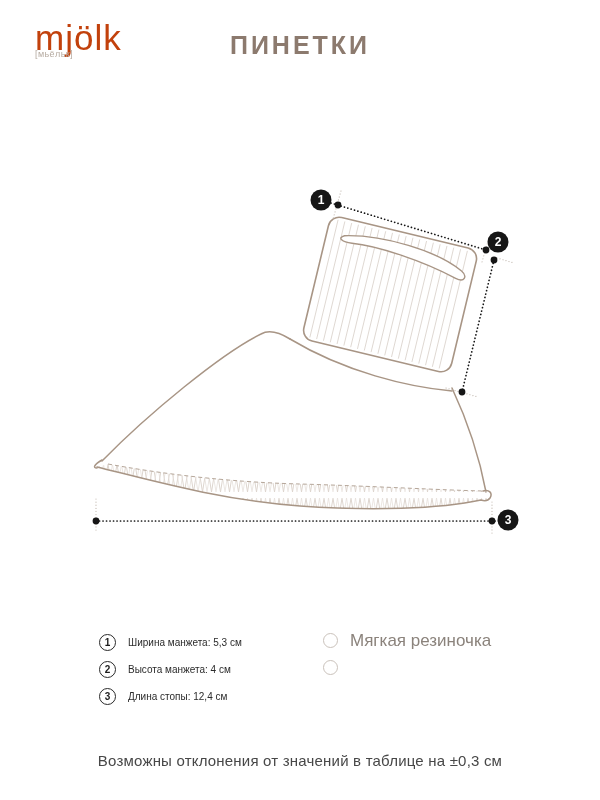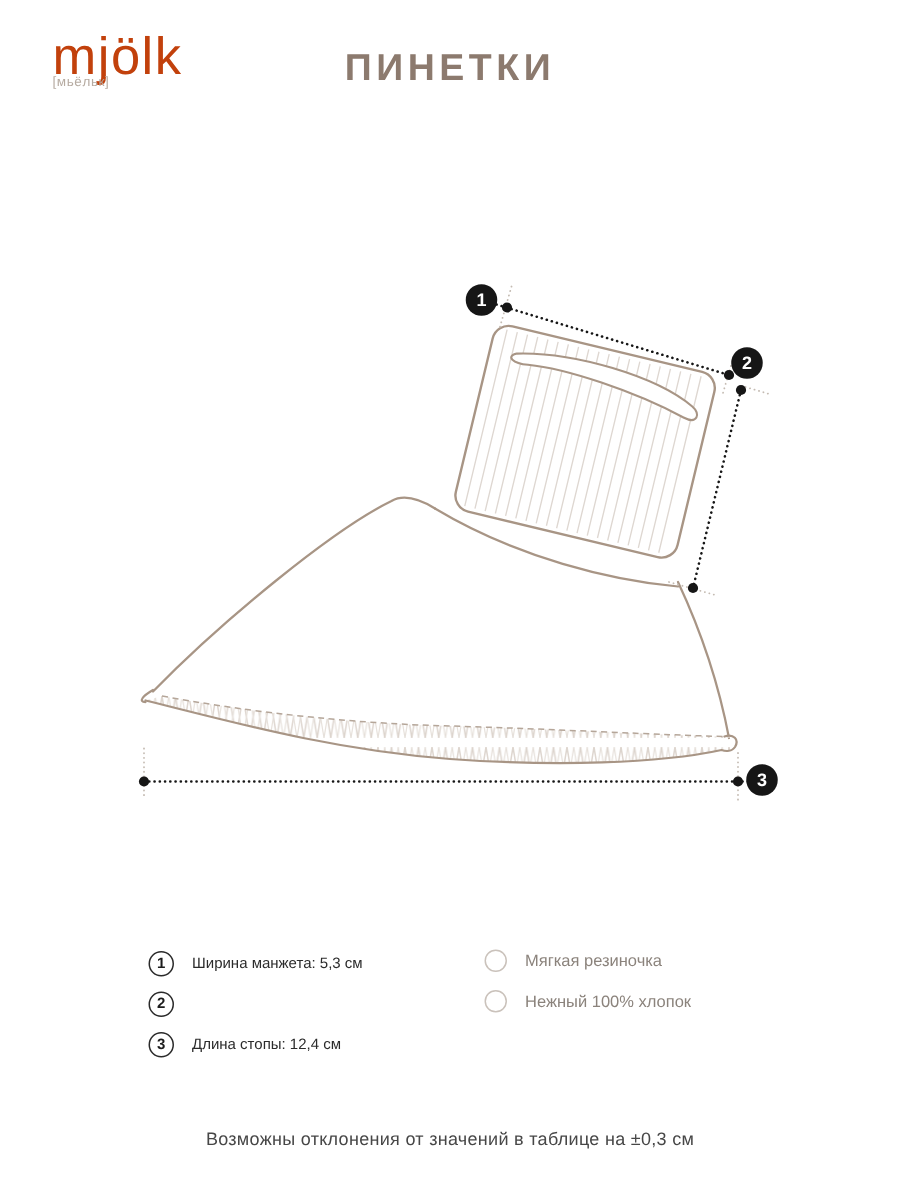--- a/index.html
+++ b/index.html
@@ -27,25 +27,25 @@
     font-size:10px;font-weight:700;color:#1c1c1c;flex:0 0 auto;
   }
   .m-label{font-size:10px;color:#2b2b2b;white-space:nowrap;}
   
   .features{position:absolute;left:323px;top:633px;display:flex;flex-direction:column;gap:12px;}
   .f-row{display:flex;align-items:center;gap:12px;height:15px;}
   .f-dot{
     width:15px;height:15px;border:1.4px solid #cac2bb;border-radius:50%;
     box-sizing:border-box;flex:0 0 auto;background:#fff;
   }
-  .f-label{font-size:11px;color:#8b837c;white-space:nowrap;}
+  .f-label{font-size:17px;color:#8b837c;white-space:nowrap;}
   
   .footnote{
     position:absolute;left:0;right:0;top:752px;text-align:center;
-    font-size:12px;color:#474747;letter-spacing:.2px;
+    font-size:15px;color:#474747;letter-spacing:.2px;
   }
 </style>
 </head>
 <body>
 
 <div class="page">
 
   <div class="logo">
     <div class="logo-main">mjölk</div>
     <div class="logo-sub">[мьёльк]</div>
@@ -118,33 +118,33 @@
     </g>
   </svg>
 
   <div class="legend">
     <div class="m-row">
       <span class="m-num">1</span>
       <span class="m-label">Ширина манжета: 5,3 см</span>
     </div>
     <div class="m-row">
       <span class="m-num">2</span>
+      <span class="m-label">Высота манжета: 4 см</span>
     </div>
     <div class="m-row">
       <span class="m-num">3</span>
       <span class="m-label">Длина стопы: 12,4 см</span>
     </div>
   </div>
 
   <div class="features">
     <div class="f-row">
       <span class="f-dot"></span>
       <span class="f-label">Мягкая резиночка</span>
     </div>
     <div class="f-row">
       <span class="f-dot"></span>
-      <span class="f-label">Нежный 100% хлопок</span>
     </div>
   </div>
 
   <div class="footnote">Возможны отклонения от значений в таблице на ±0,3 см</div>
 
 </div>
 
 </body></html>

